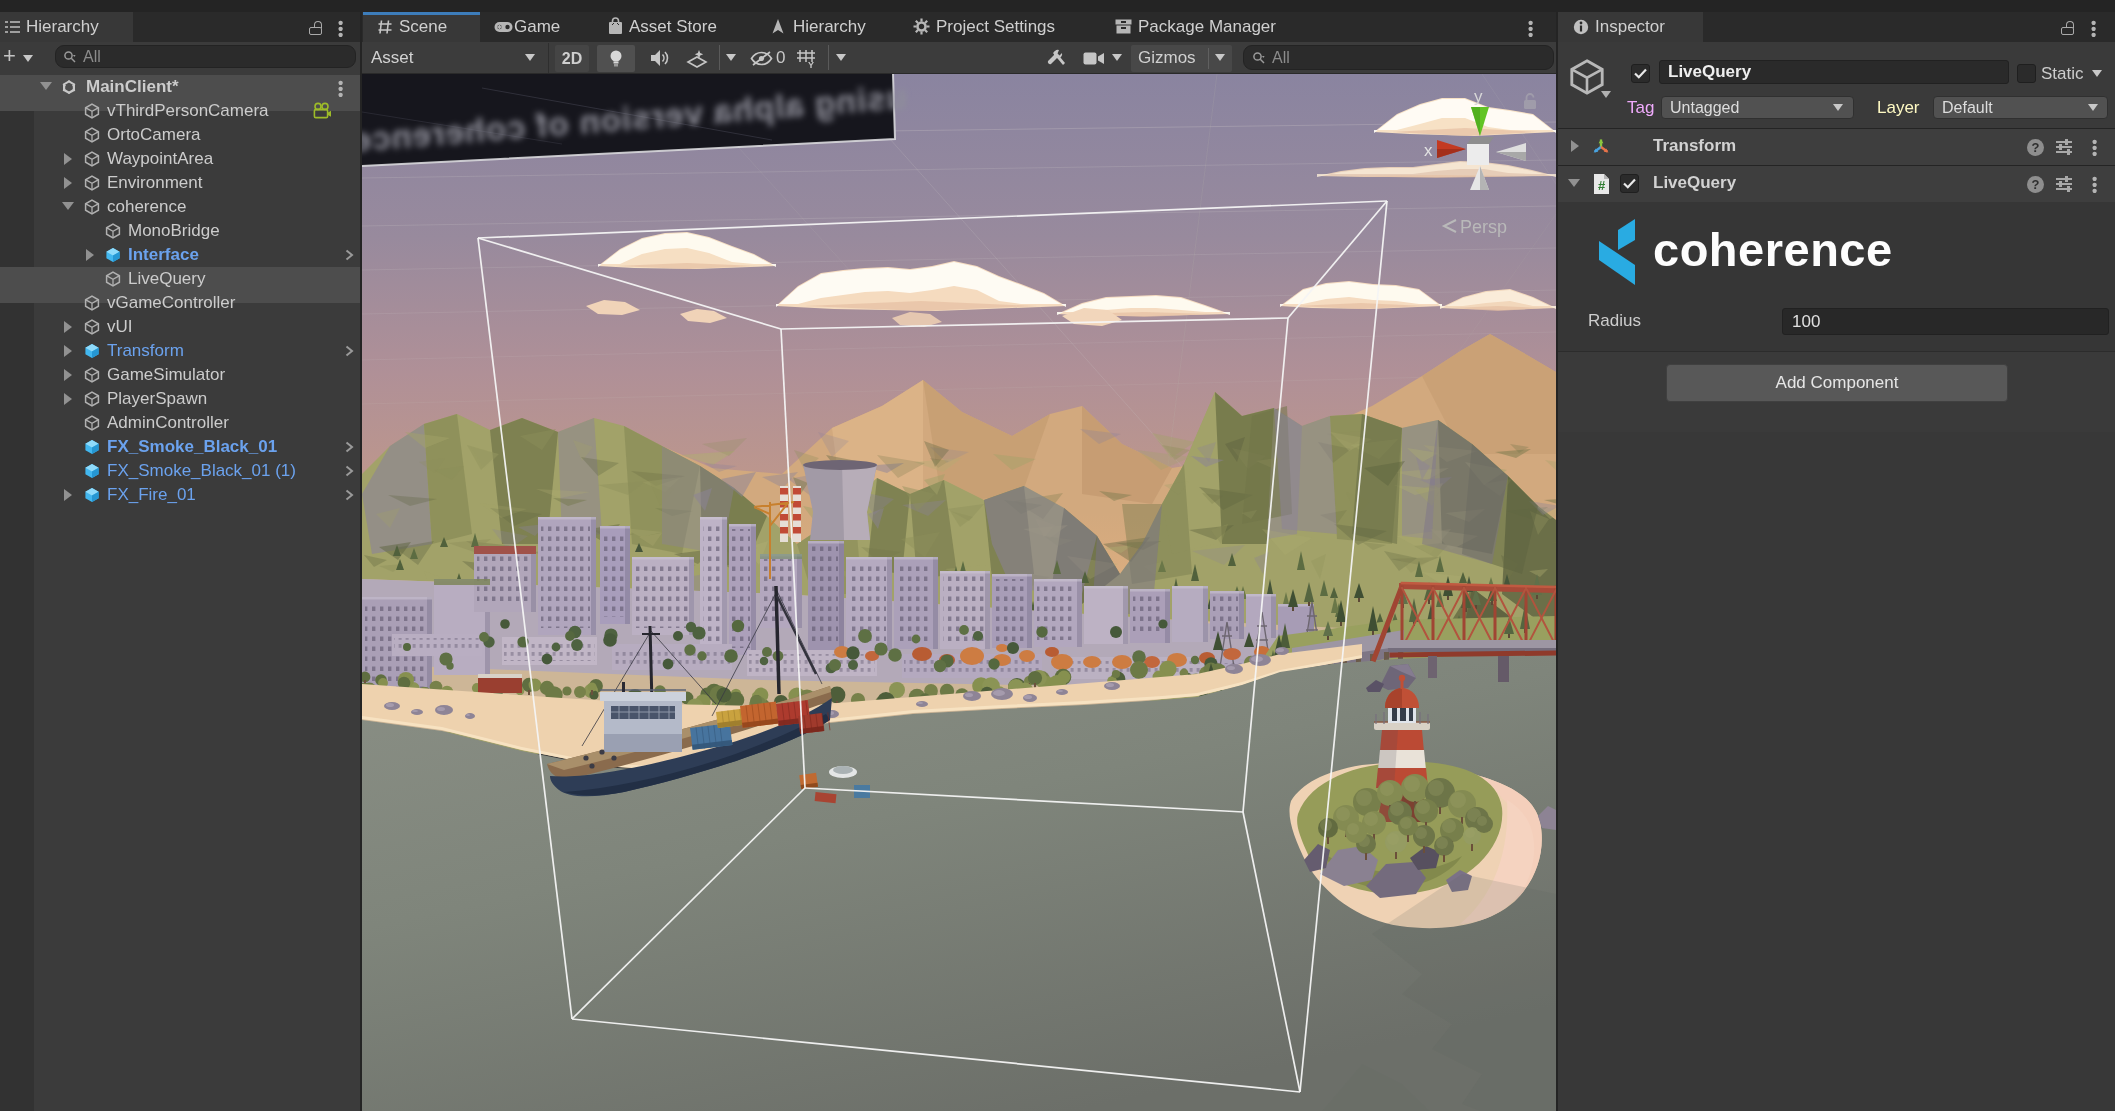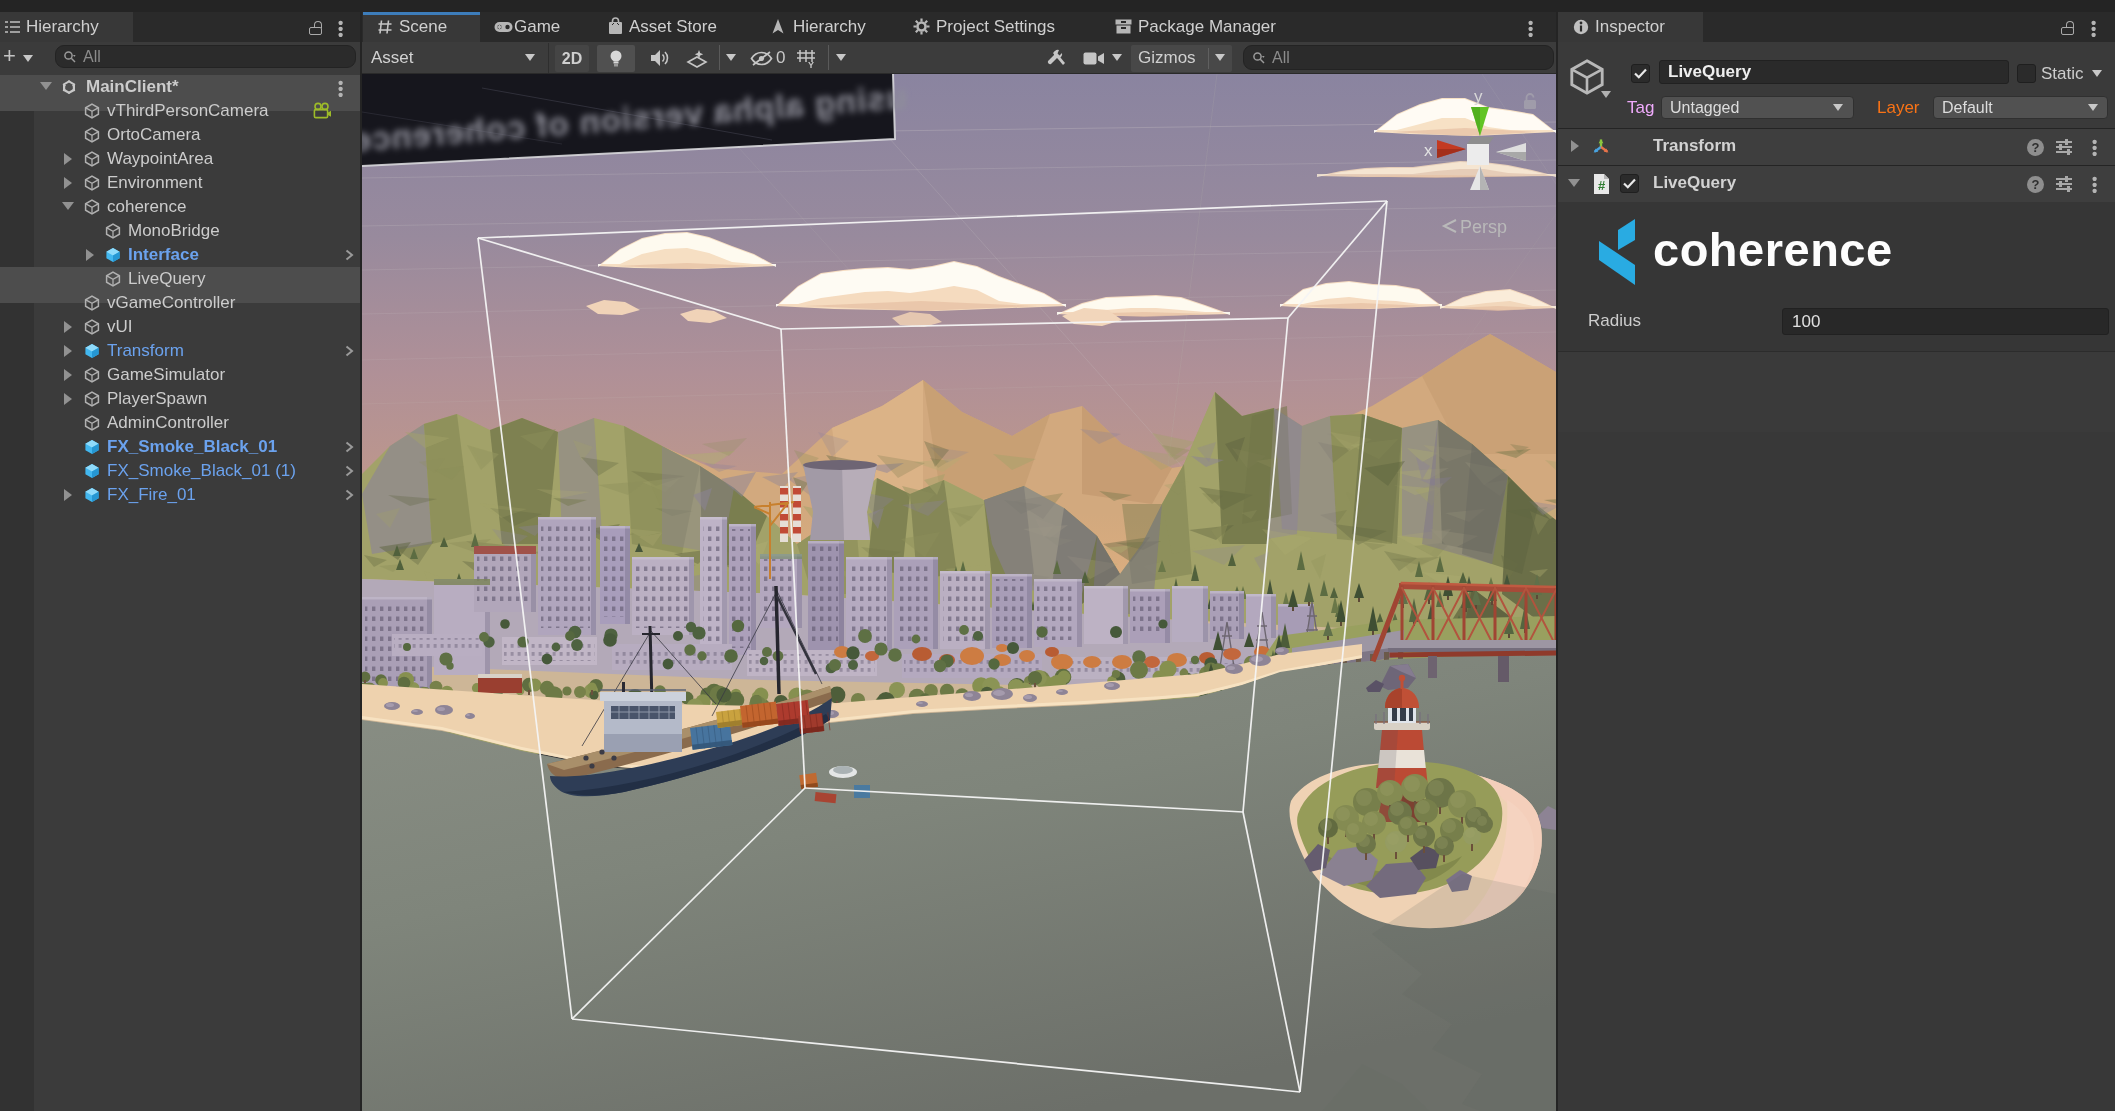--- a/index.html
+++ b/index.html
@@ -1273,21 +1273,21 @@
 <svg style="position:absolute;left:76px;top:56px;width:13px;height:11px" viewBox="0 0 13 11">
       <path d="M1 5.5 4.8 9.2 12 1.5" fill="none" stroke="#e8e8e8" stroke-width="2.2"></path>
     </svg>
 <div class="tfield" style="left:101px;top:48px;width:350px;height:24px;line-height:22px"><span class="bold" style="margin-left:8px;color:#eee">LiveQuery</span></div>
 <div class="cbox" style="left:459px;top:52px;width:19px;height:19px"></div>
 <div style="position:absolute;left:483px;top:52px;font-size:17px;color:#cdcdcd">Static</div>
 <div class="caret" style="left:534px;top:58px"></div>
 <div style="position:absolute;left:69px;top:86px;font-size:17px;color:#f0abfc">Tag</div>
 <div class="ddown" style="left:103px;top:84px;width:193px;height:23px;line-height:21px"><span style="margin-left:8px">Untagged</span></div>
 <div class="caret" style="left:275px;top:92px"></div>
-<div style="position:absolute;left:319px;top:86px;font-size:17px;color:#f97316">Layer</div>
+<div style="position:absolute;left:319px;top:86px;font-size:17px;color:#fef9c3">Layer</div>
 <div class="ddown" style="left:375px;top:84px;width:175px;height:23px;line-height:21px"><span style="margin-left:8px">Default</span></div>
 <div class="caret" style="left:530px;top:92px"></div>
 <div class="seprow" style="top:116px"></div>
 <div class="comphead" style="top:117px;height:36px">
 <div class="exp expr" style="left:13px;top:11px"></div>
 <svg style="position:absolute;left:33px;top:8px;width:20px;height:20px" viewBox="0 0 20 20">
         <path d="M10 10 10 2.5" stroke="#8cc63f" stroke-width="2.4"></path>
         <path d="M10 2.2 7.6 6.2h4.8z" fill="#8cc63f"></path>
         <path d="M10 10 3.8 14.5" stroke="#4aa3df" stroke-width="2.4"></path>
         <path d="M2.6 15.6 7.2 14.8 4.8 11.4z" fill="#4aa3df"></path>
@@ -1332,13 +1332,14 @@
 </div>
 <div style="position:absolute;left:0;top:190px;width:557px;height:149px;background:#363636"></div>
 <svg style="position:absolute;left:41px;top:205px;width:38px;height:70px" viewBox="0 0 38 70">
 <polygon points="19,13 36,2 36,23 19,33" fill="#29abe2"></polygon>
 <polygon points="0,24 36,48 36,68 0,43" fill="#29abe2"></polygon>
 </svg>
 <div style="position:absolute;left:95px;top:210px;font-size:47px;font-weight:700;color:#fdfdfd;letter-spacing:0.5px">coherence</div>
 <div style="position:absolute;left:30px;top:299px;font-size:17px;color:#cdcdcd">Radius</div>
 <div class="tfield" style="left:224px;top:296px;width:327px;height:27px;line-height:25px;background:#282828"><span style="margin-left:9px">100</span></div>
 <div class="seprow" style="top:339px;background:#2c2c2c"></div>
+<div style="position:absolute;left:108px;top:352px;width:342px;height:38px;background:#585858;border:1px solid #404040;border-radius:4px;text-align:center;line-height:36px;font-size:17px;color:#e6e6e6">Add Component</div>
 <div style="position:absolute;left:0;top:420px;width:557px;height:691px;background:#383838"></div>
 </div>
 </body></html>

